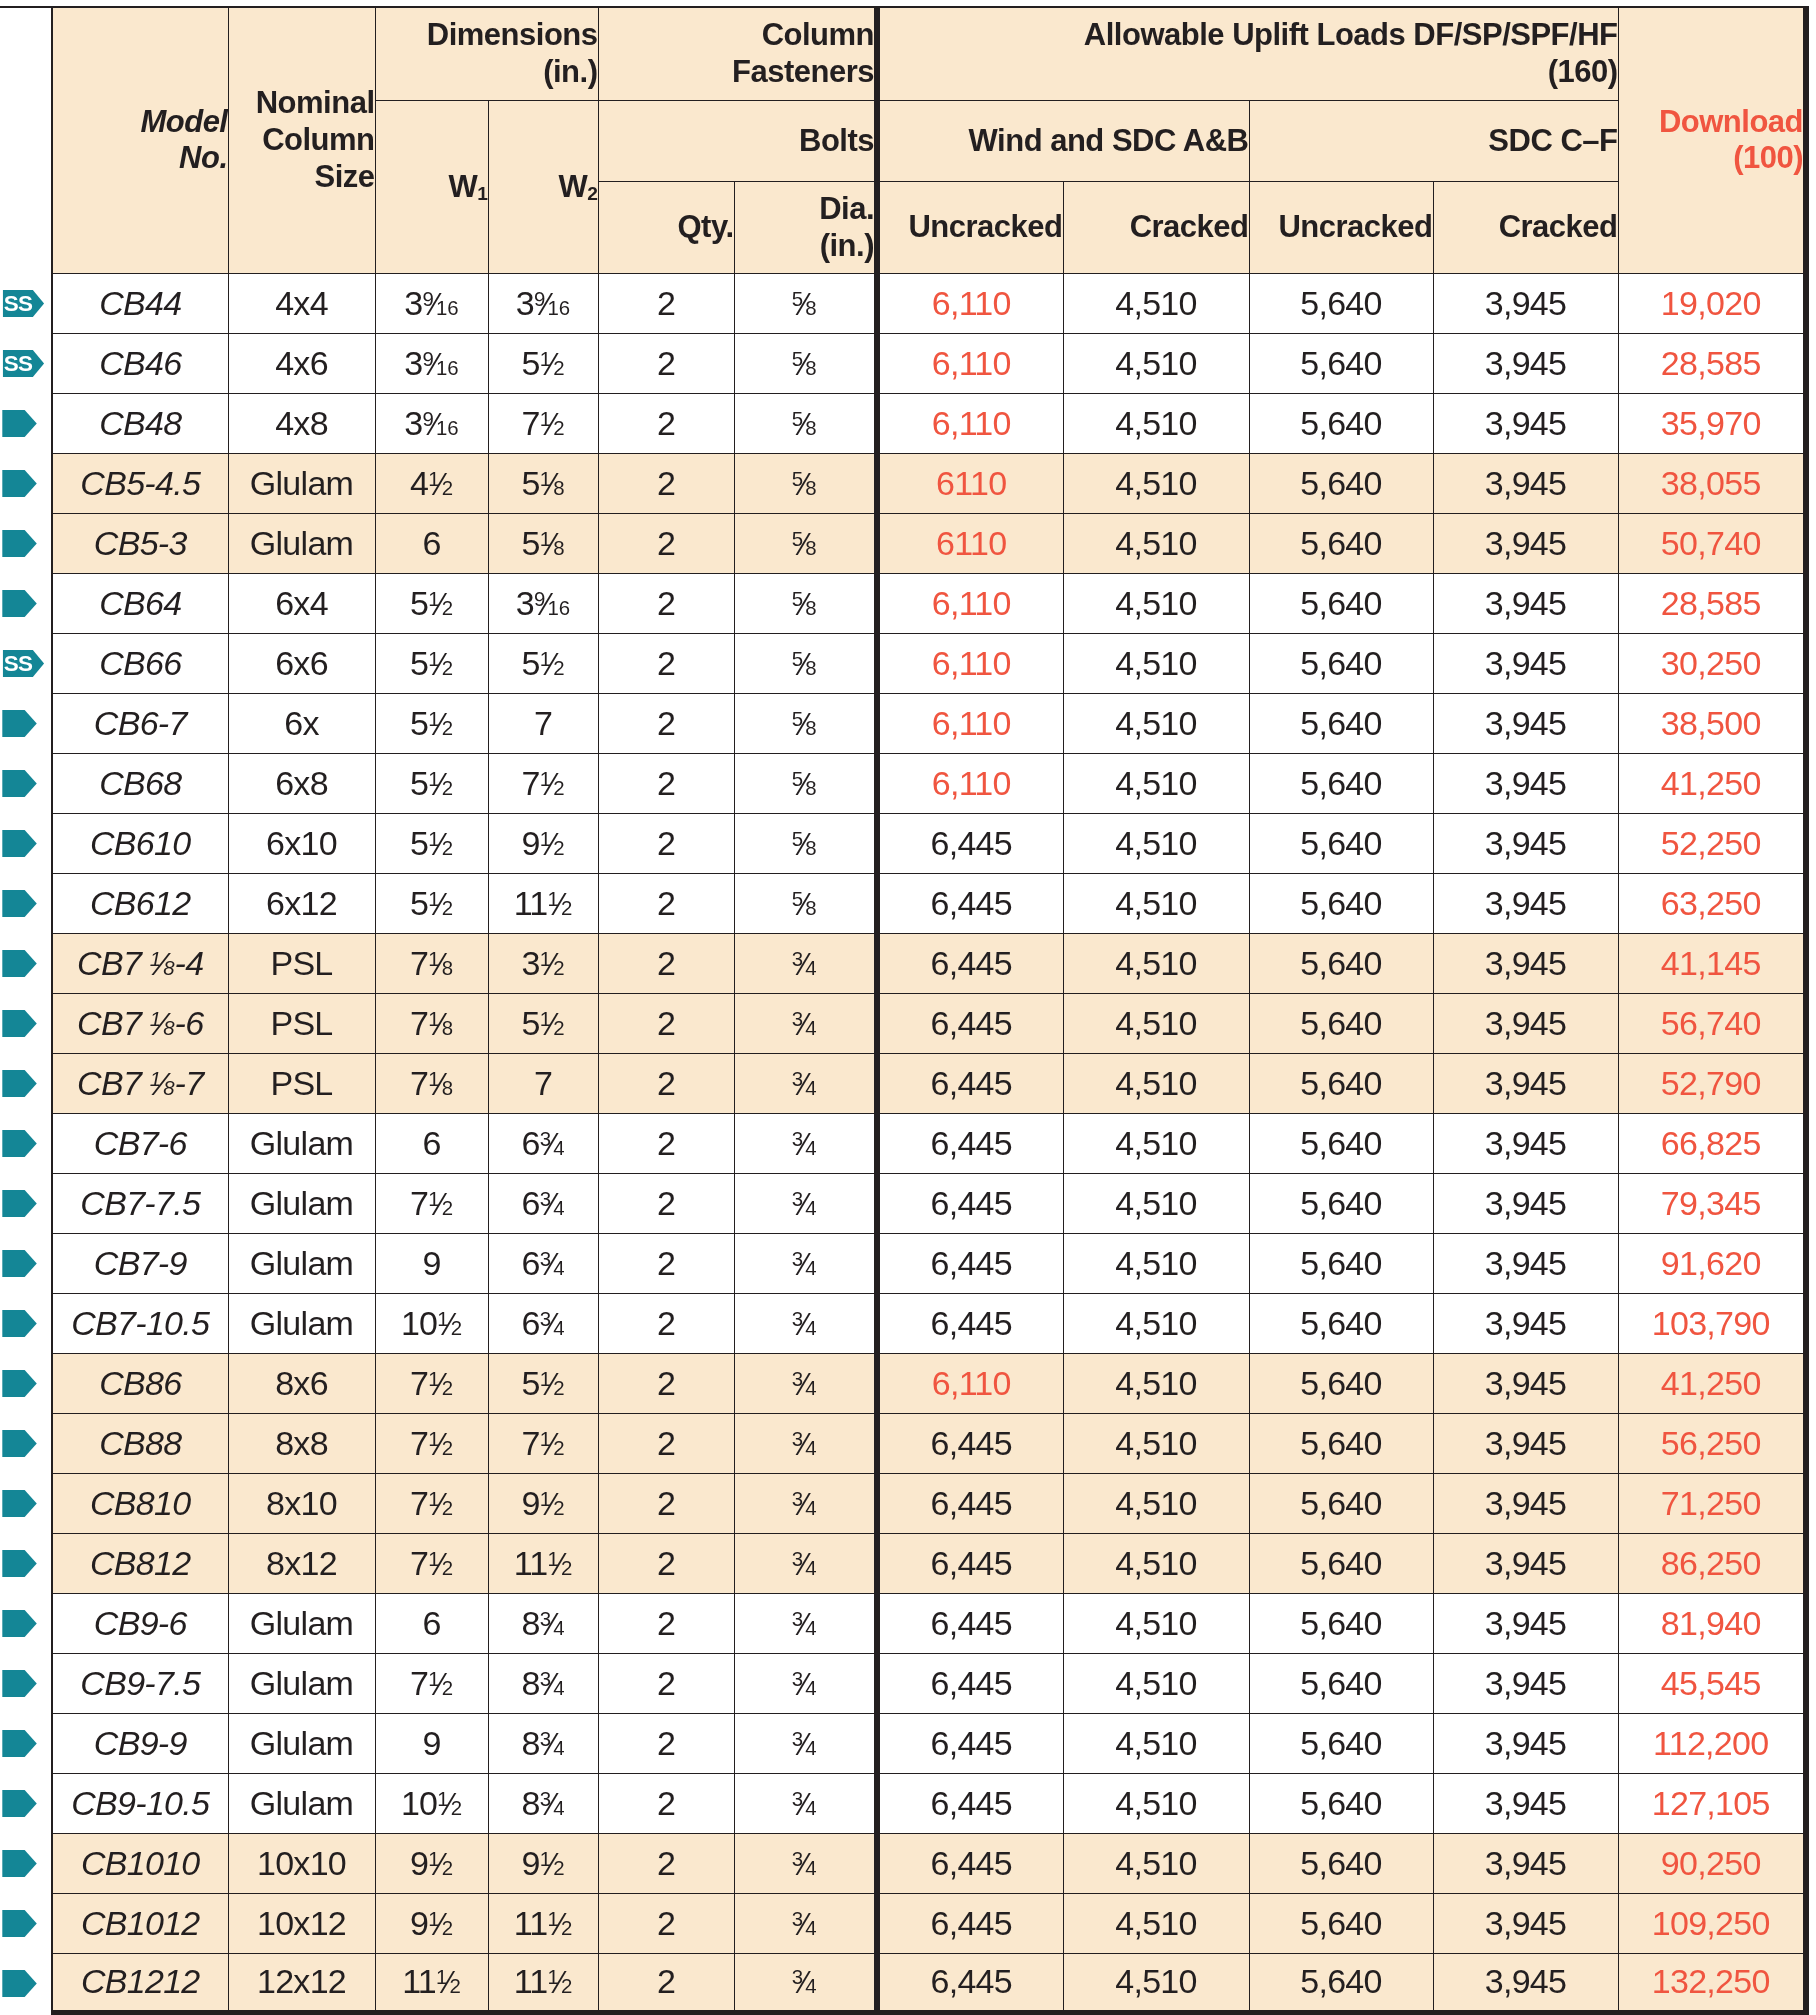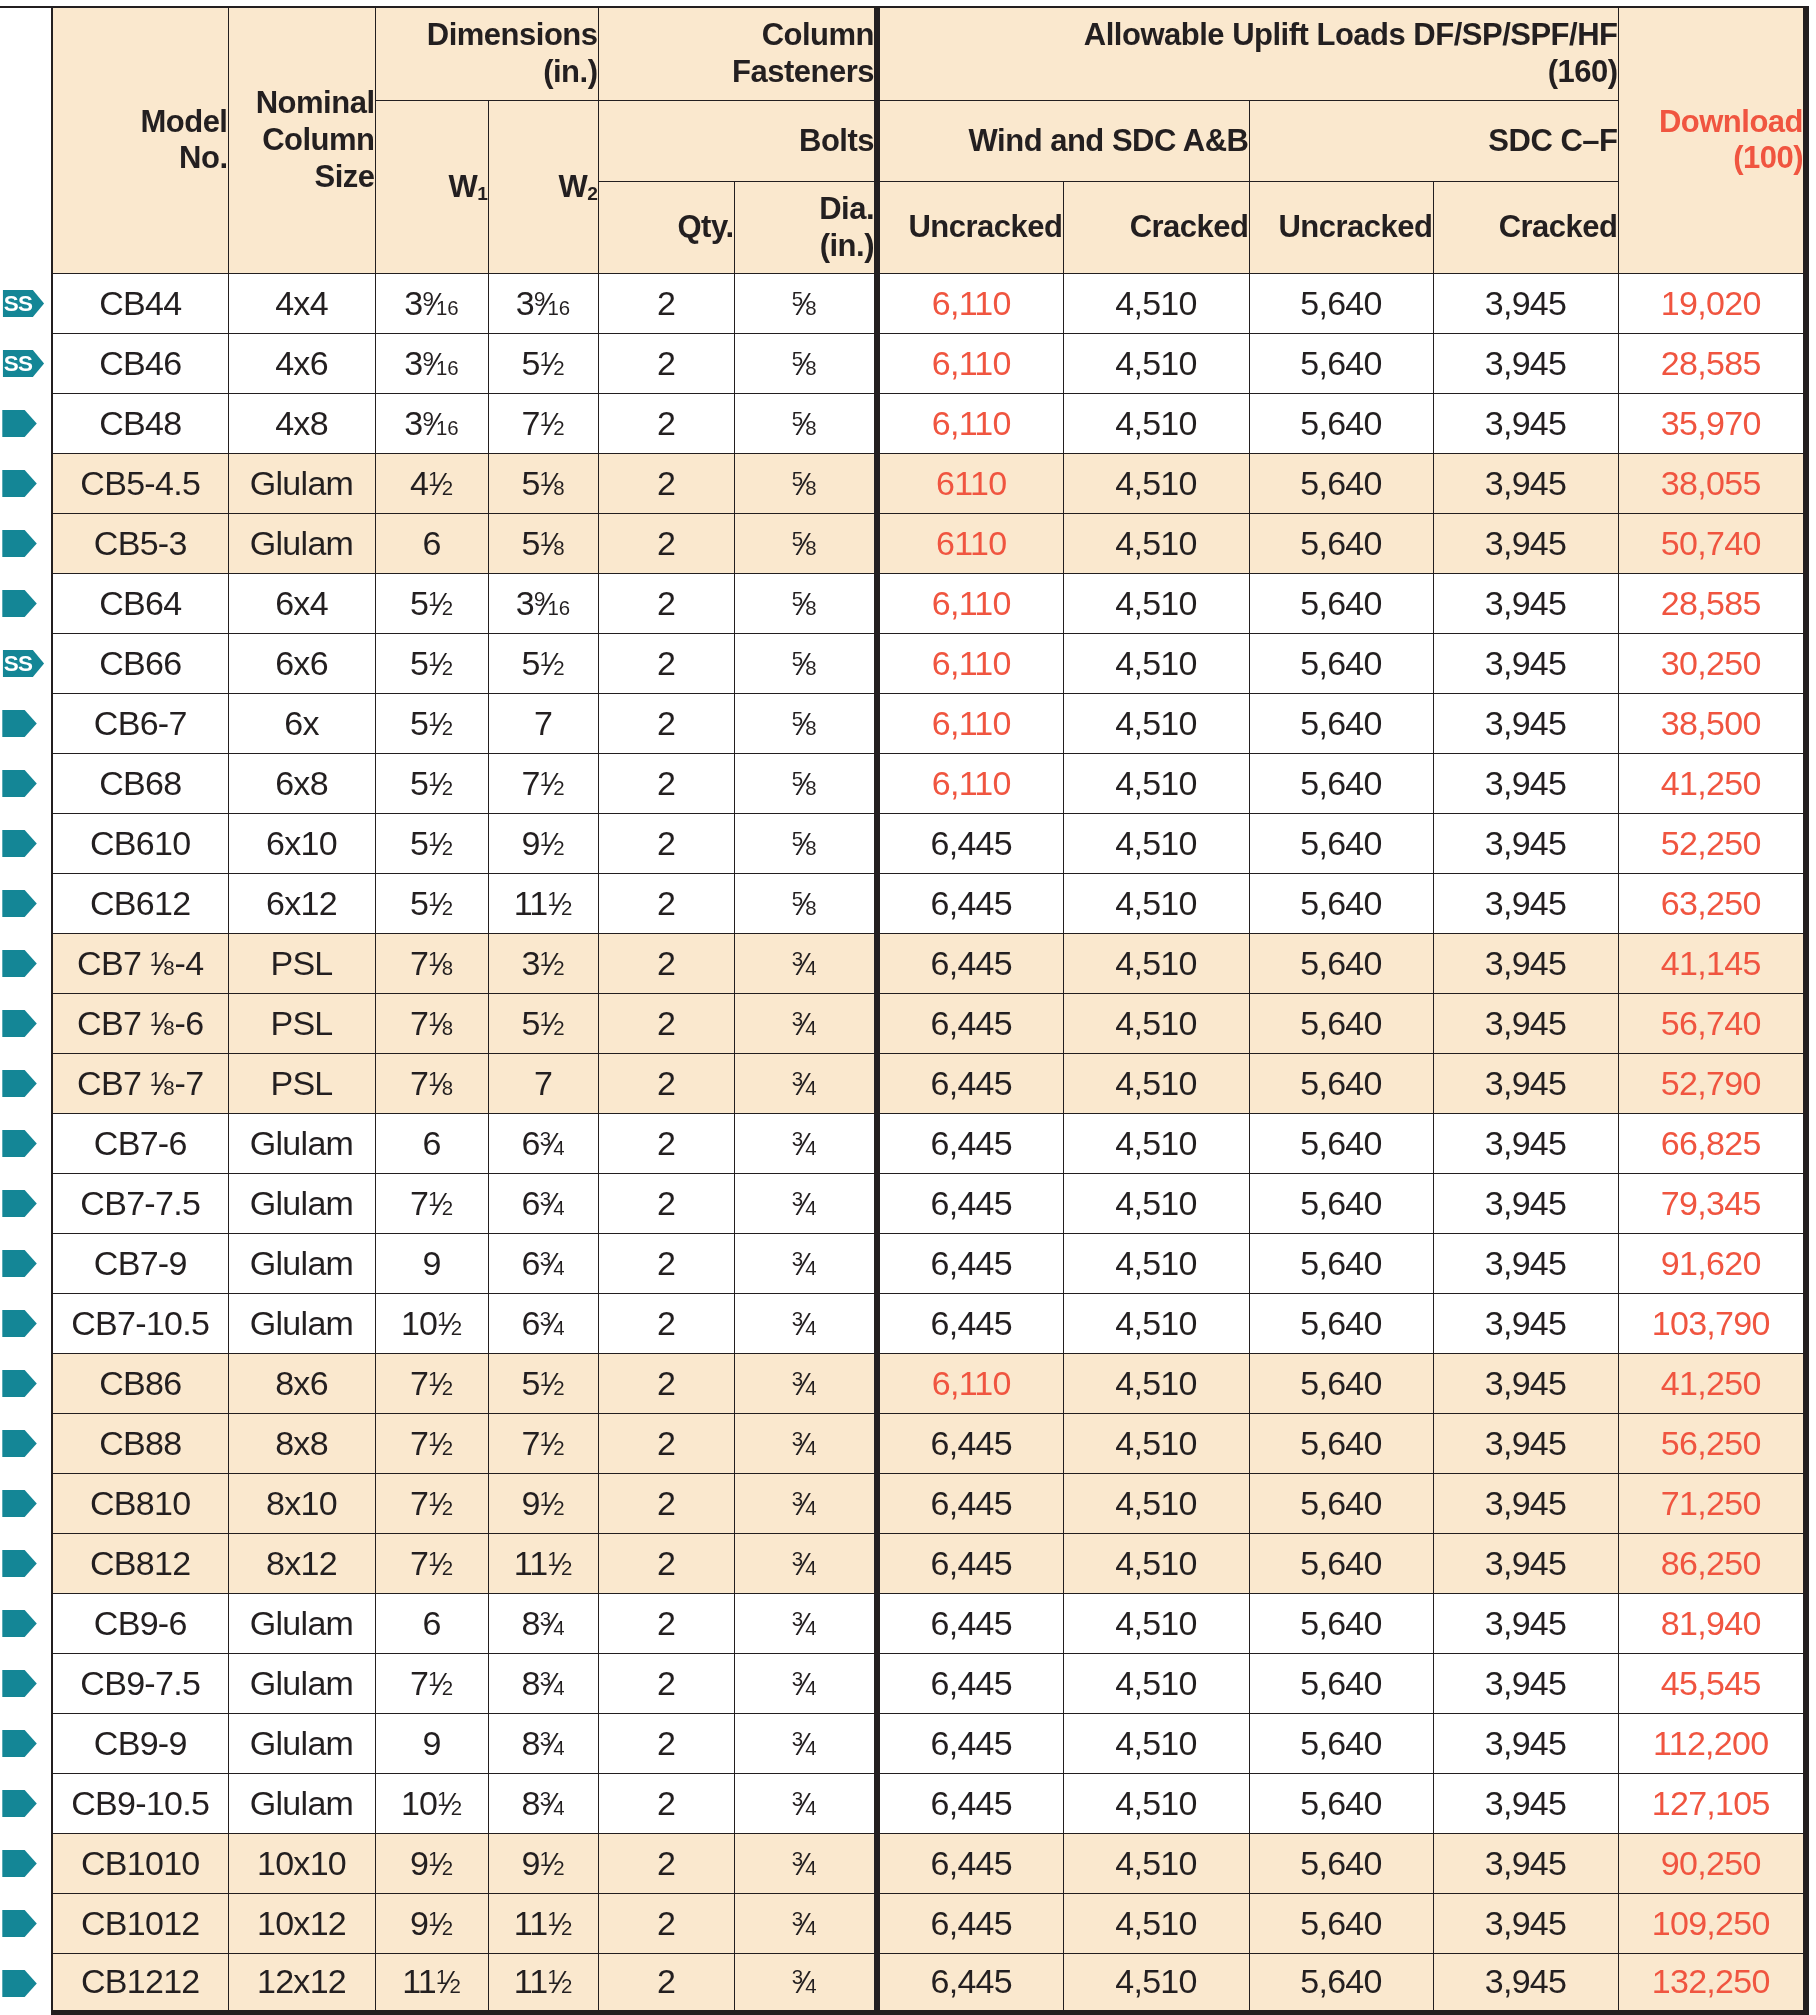--- a/index.html
+++ b/index.html
@@ -43,21 +43,21 @@
     background:#fff;
   }
   tr.shaded td{background:var(--tan);}
   td.icon-cell,th.icon-cell{
     border:none;
     background:#fff !important;
     text-align:left;
     vertical-align:middle;
   }
   td.icon-cell svg{display:block;margin-left:1.9px;}
-  .outer-left{border-left:2.8px solid var(--ink);}
+  .outer-left{border-left:2.8px solid var(--ink);font-style:italic;}
   thead tr:first-child th{border-top:2.8px solid var(--ink);}
   .thick-left{border-left:6.6px solid var(--ink);}
   .right-edge{border-right:6.6px solid var(--ink);}
   tbody tr:last-child td.data{border-bottom:8.4px solid var(--ink);}
   .orange{color:var(--orange);margin-top:8px;}
   thead tr.t1{height:94px;}
   thead tr.t2{height:81px;}
   thead tr.t3{height:92px;}
   tbody tr{height:60px;}
   sub.wsub{font-size:0.62em;vertical-align:-0.18em;}

